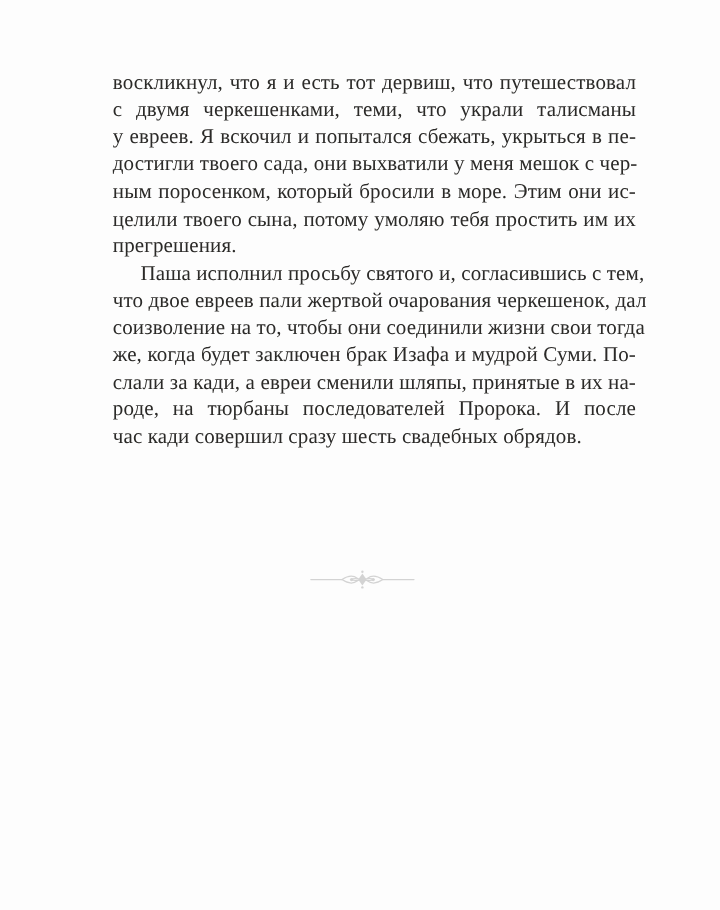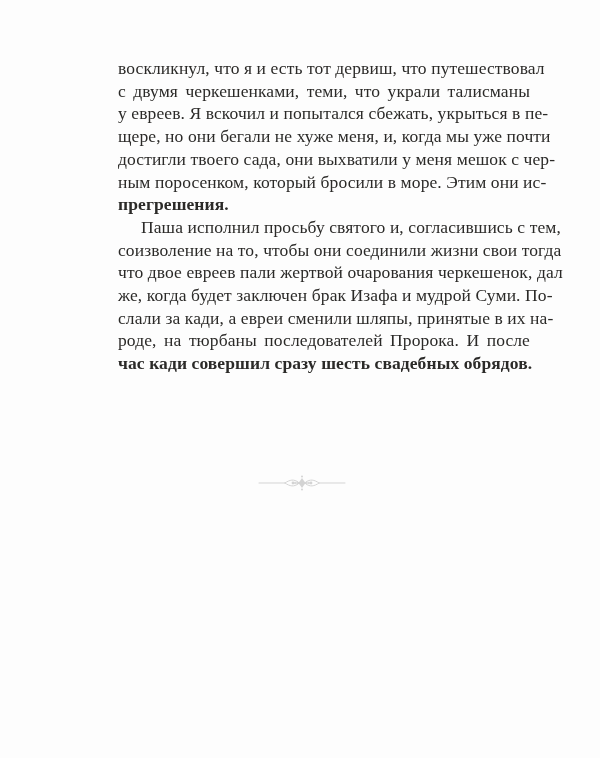--- a/index.html
+++ b/index.html
@@ -29,25 +29,23 @@
     margin: 0;
     padding: 0;
   }
   .line {
     font-size: 17.5px;
     line-height: 22.7px;
     text-align: justify;
     text-align-last: justify;
     white-space: nowrap;
     letter-spacing: 0.1px;
-    margin-left: 24px;
   }
   .line.para-end {
     text-align-last: left;
-    font-weight: bold;
   }
   .line.indent {
     text-indent: 23px;
   }
   .ornament {
     position: absolute;
     left: 257px;
     top: 474px;
     width: 90px;
     height: 18px;
@@ -61,30 +59,30 @@
 <body>
 
 <div class="page">
 
   <div class="text-block">
 
     <div class="para">
       <div class="line">воскликнул, что я и есть тот дервиш, что путешествовал</div>
       <div class="line">с двумя черкешенками, теми, что украли талисманы</div>
       <div class="line">у евреев. Я вскочил и попытался сбежать, укрыться в пе-</div>
-      <div class="line">щере, но они бегали не хуже меня, и, когда мы уже почти</div>
       <div class="line">достигли твоего сада, они выхватили у меня мешок с чер-</div>
       <div class="line">ным поросенком, который бросили в море. Этим они ис-</div>
+      <div class="line">целили твоего сына, потому умоляю тебя простить им их</div>
       <div class="line para-end">прегрешения.</div>
     </div>
 
     <div class="para">
       <div class="line indent">Паша исполнил просьбу святого и, согласившись с тем,</div>
+      <div class="line">что двое евреев пали жертвой очарования черкешенок, дал</div>
       <div class="line">соизволение на то, чтобы они соединили жизни свои тогда</div>
-      <div class="line">что двое евреев пали жертвой очарования черкешенок, дал</div>
       <div class="line">же, когда будет заключен брак Изафа и мудрой Суми. По-</div>
       <div class="line">слали за кади, а евреи сменили шляпы, принятые в их на-</div>
       <div class="line">роде, на тюрбаны последователей Пророка. И после</div>
       <div class="line para-end">час кади совершил сразу шесть свадебных обрядов.</div>
     </div>
 
   </div>
 
   <div class="ornament">
     <svg width="90" height="18" viewBox="0 0 90 18">

